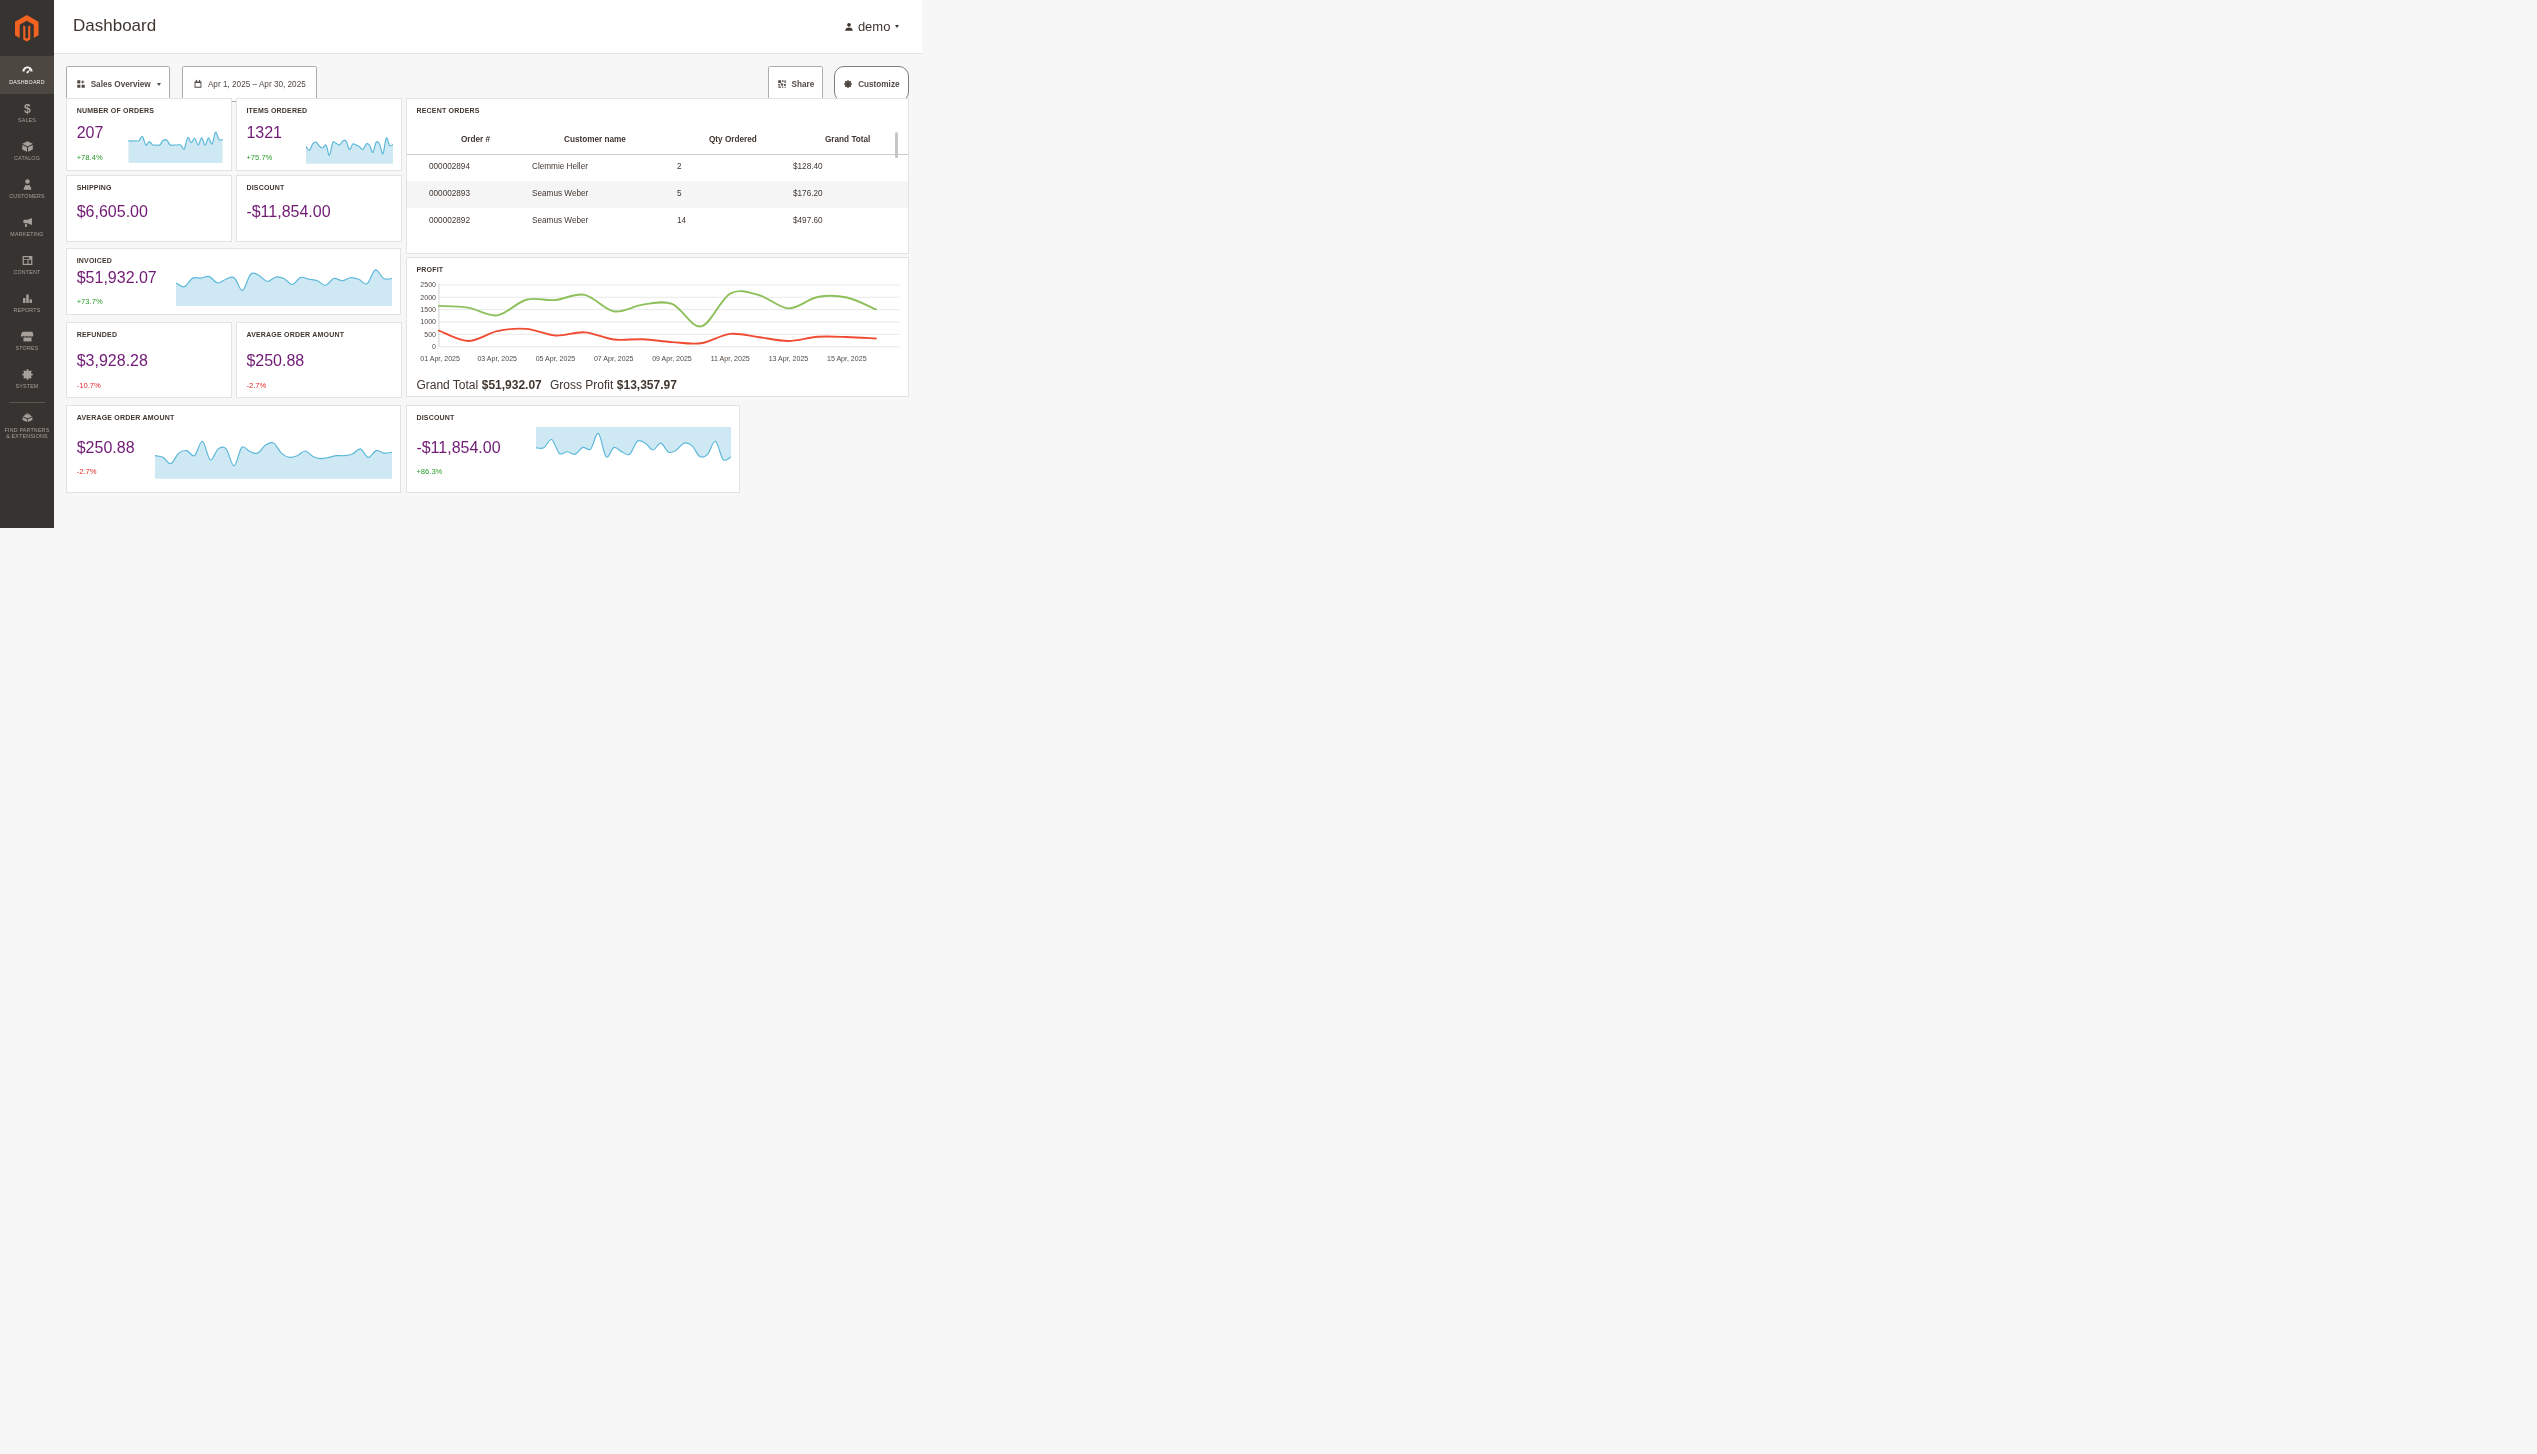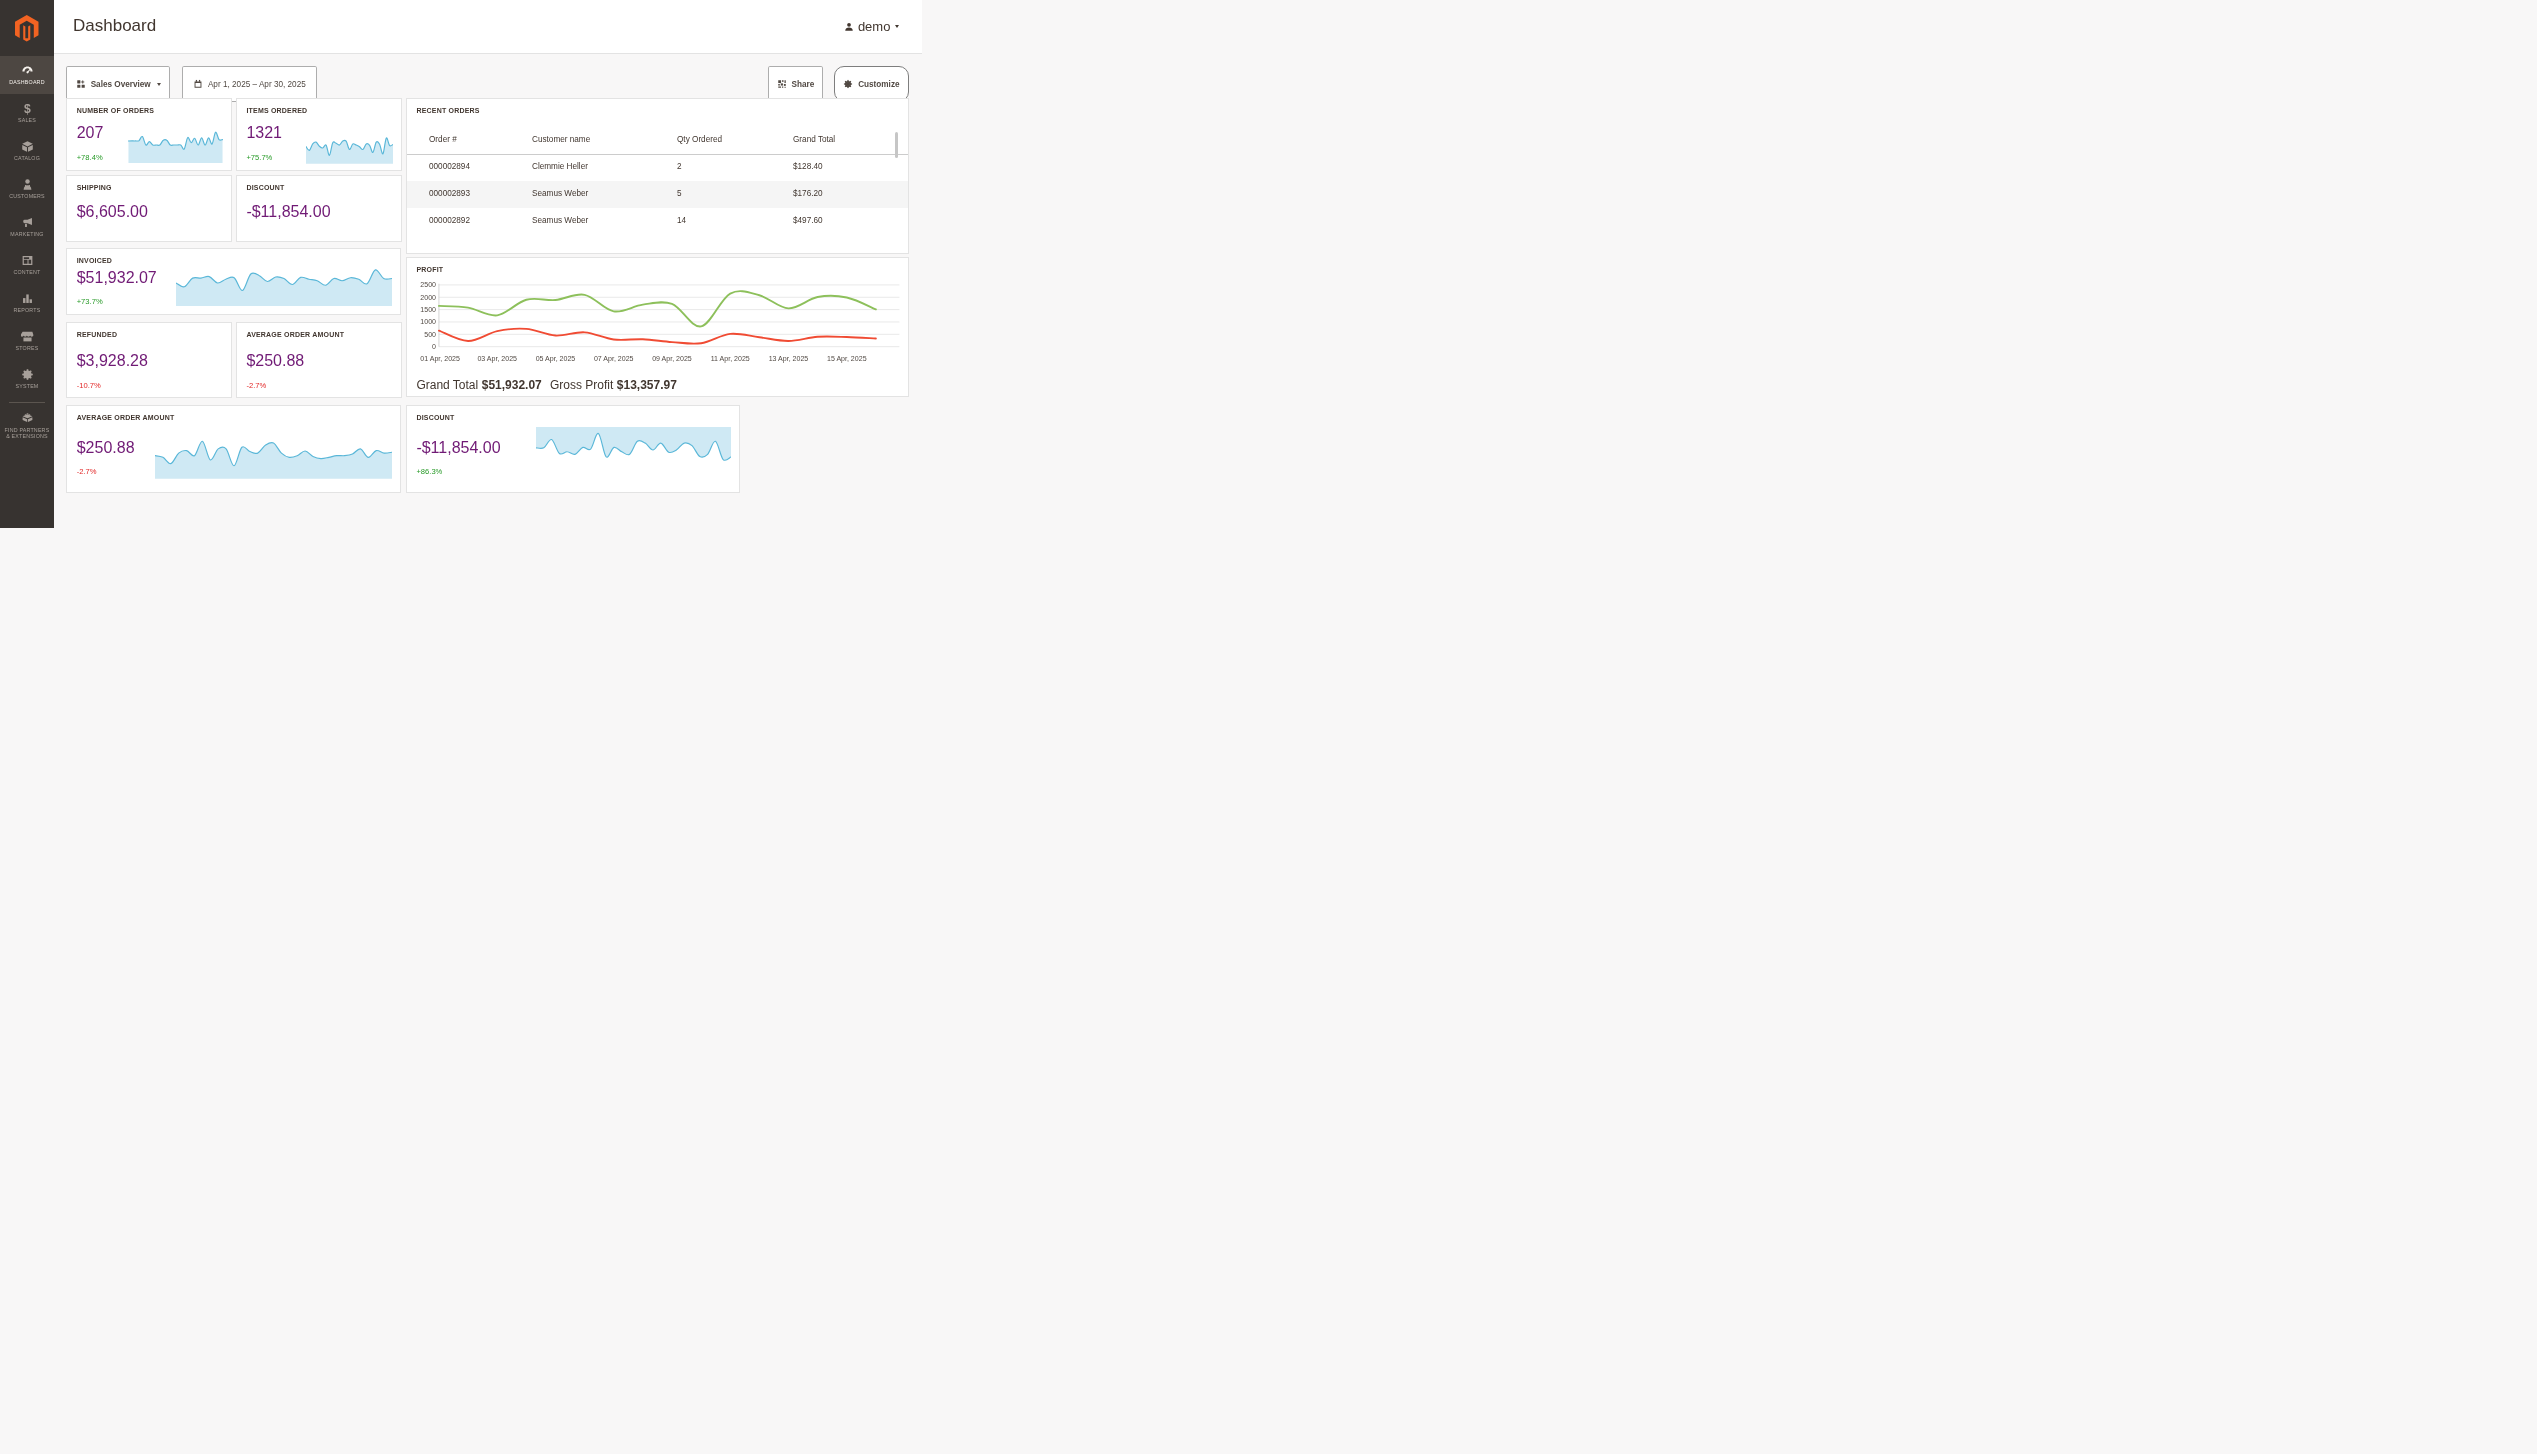--- a/index.html
+++ b/index.html
@@ -69,21 +69,21 @@
 
   #spark-orders   { left:61px; top:28px; width:95px; height:36px; }
   #spark-items    { left:69px; top:33px; width:87px; height:32px; }
   #spark-invoiced { left:109px; top:16.5px; width:216px; height:40px; }
   #spark-avg      { left:88px; top:28px; width:237px; height:45px; }
   #spark-discount { left:129px; top:21px; width:195px; height:46px; }
 
   
   #orders-table { position:absolute; left:0; top:34px; width:100%; }
   .t-head { position:relative; height:21px; }
-  .t-head span { position:absolute; top:2.4px; font-size:8.2px; font-weight:400; color:#41362f; }
+  .t-head span { position:absolute; top:2.4px; font-size:8.2px; font-weight:700; color:#41362f;margin-left:32px; }
   .t-sep { position:absolute; left:0; right:0; top:21px; height:0.6px; background:#ccc; }
   .t-row { position:relative; height:27px; }
   .t-row.stripe { background:#f5f5f5; }
   .t-row span { position:absolute; top:8.2px; font-size:8.2px; color:#41362f; }
   .col0 { left:22px; } .col1 { left:125px; } .col2 { left:270px; } .col3 { left:386px; }
   #orders-scrollbar { position:absolute; right:10px; top:33px; width:2.9px; height:26px; background:#c6c6c6; border-radius:1.8px; }
 
   
   #profit-chart { position:absolute; left:9.4px; top:21px; width:484px; height:93px; }
   #profit-totals { position:absolute; left:9.4px; top:120px; font-size:12px; color:#41362f; display:flex; gap:8.2px; align-items:baseline; }

